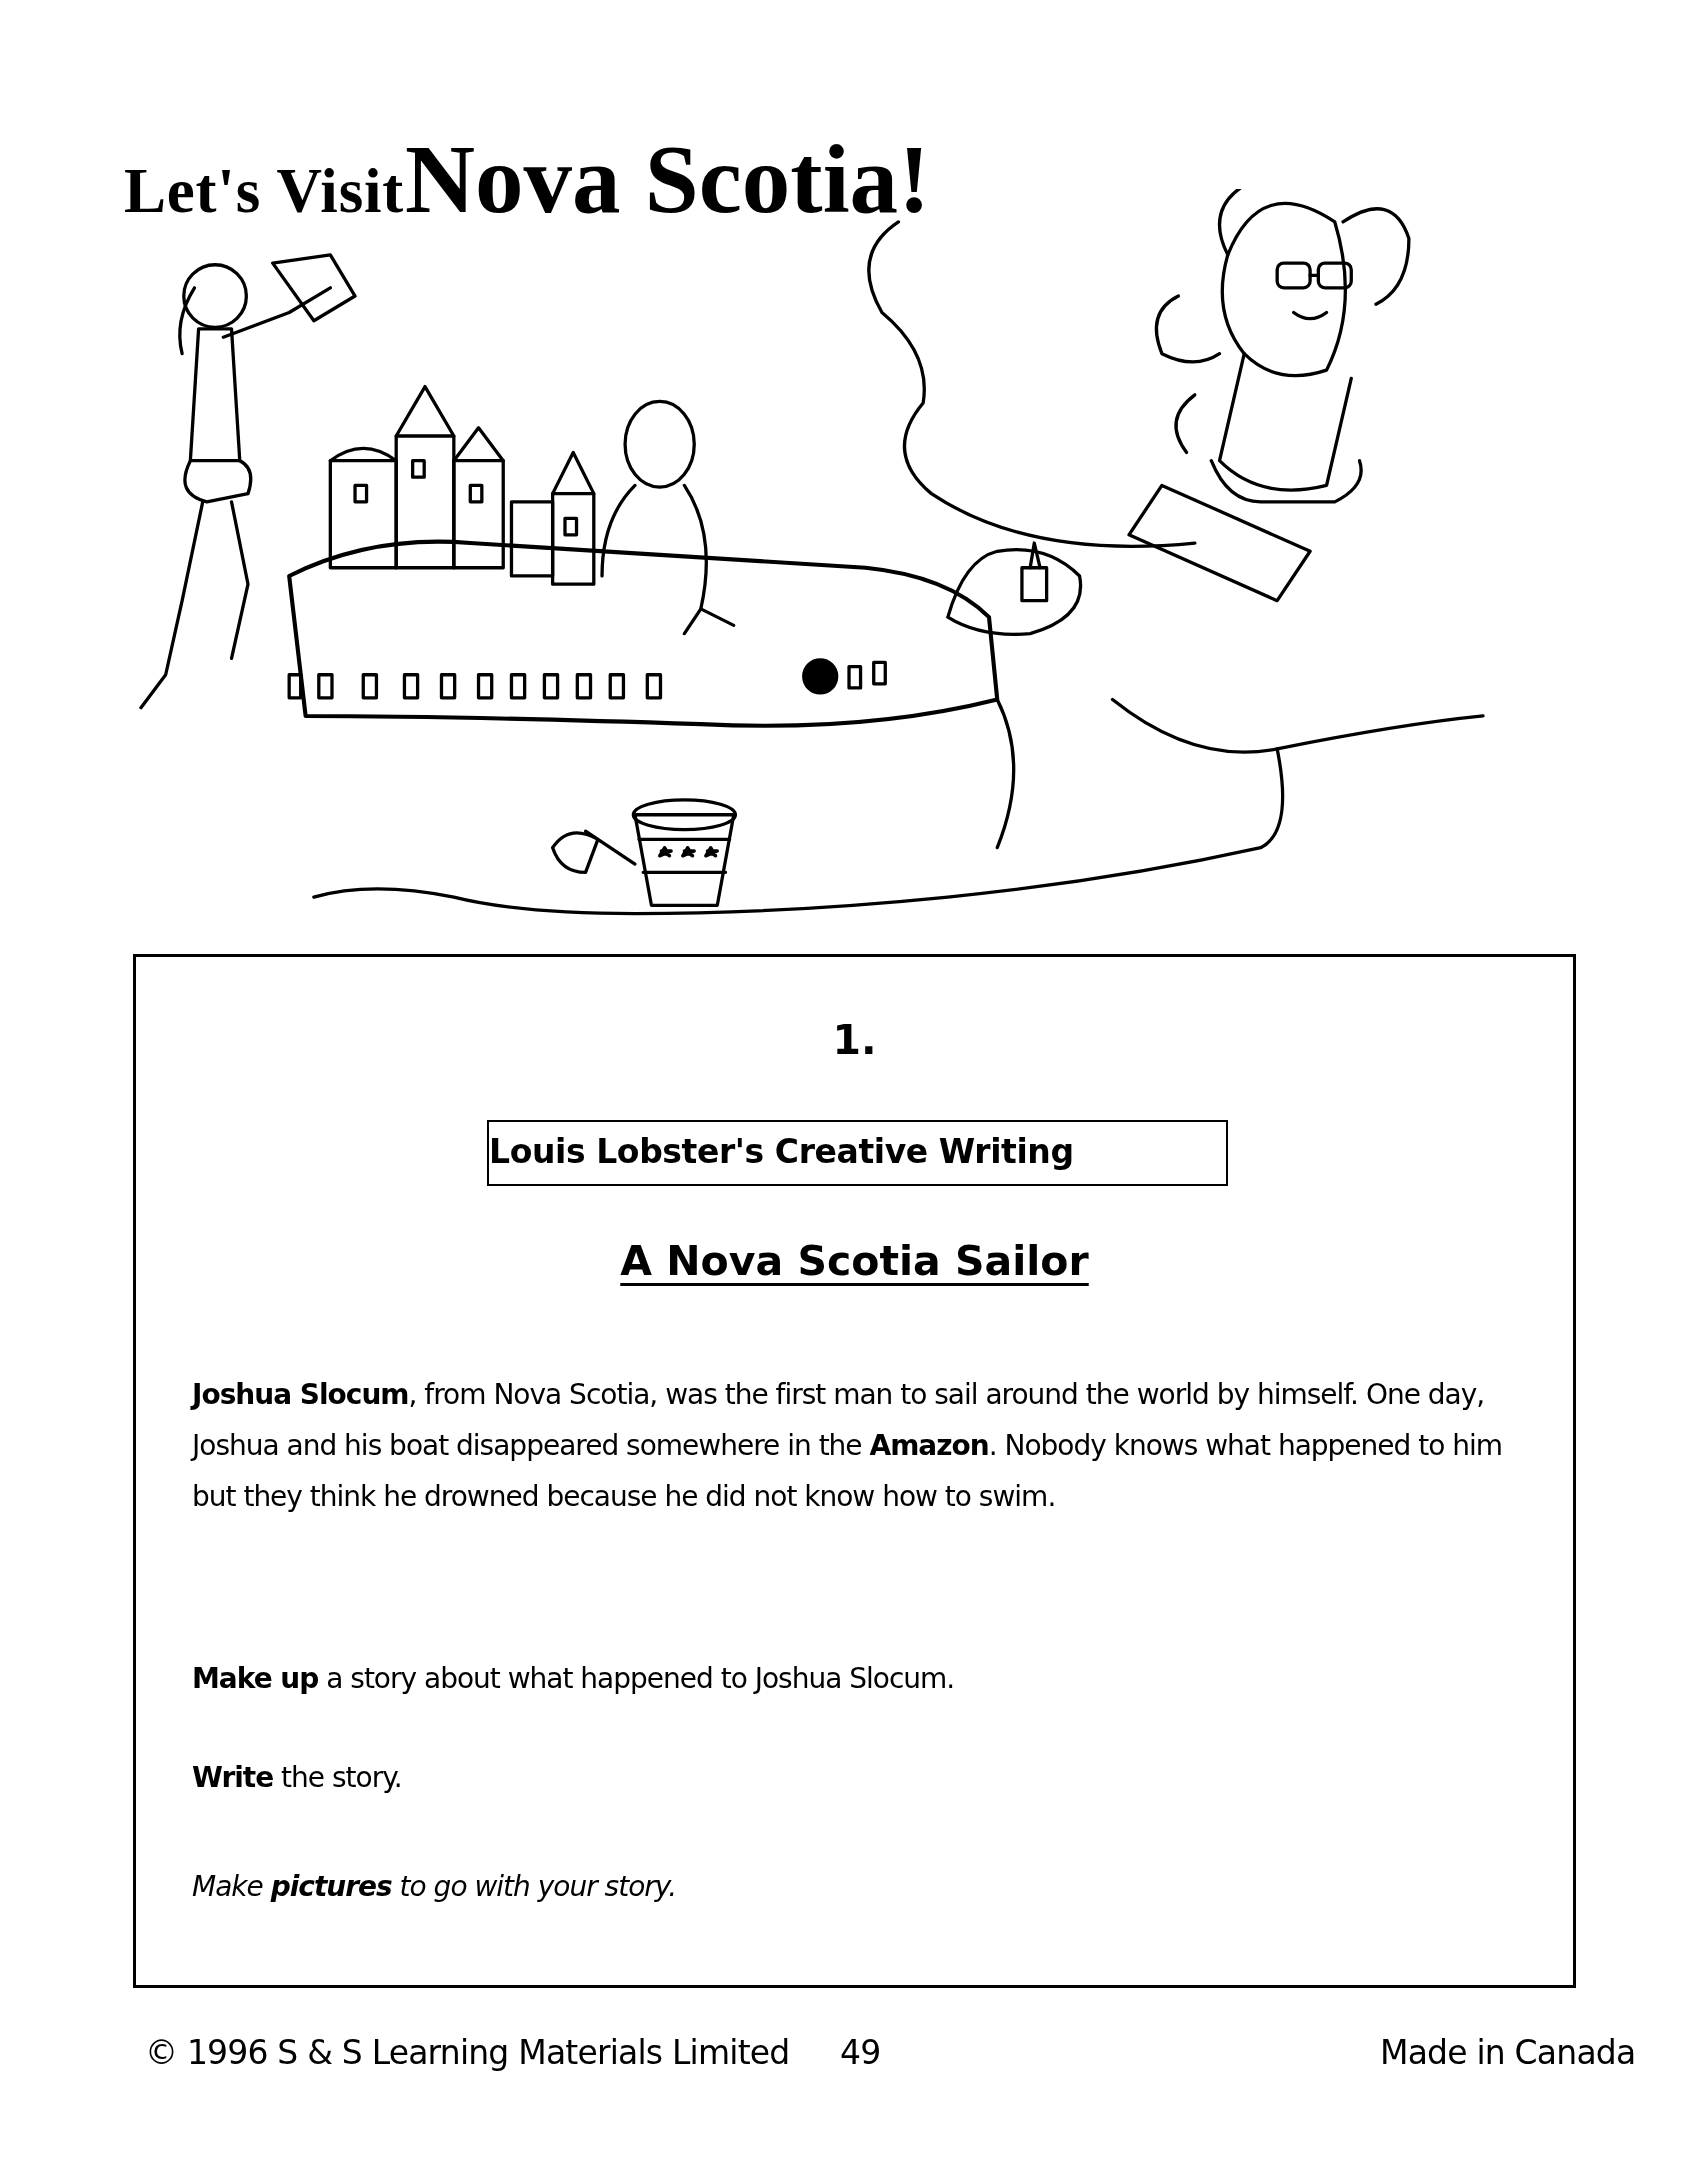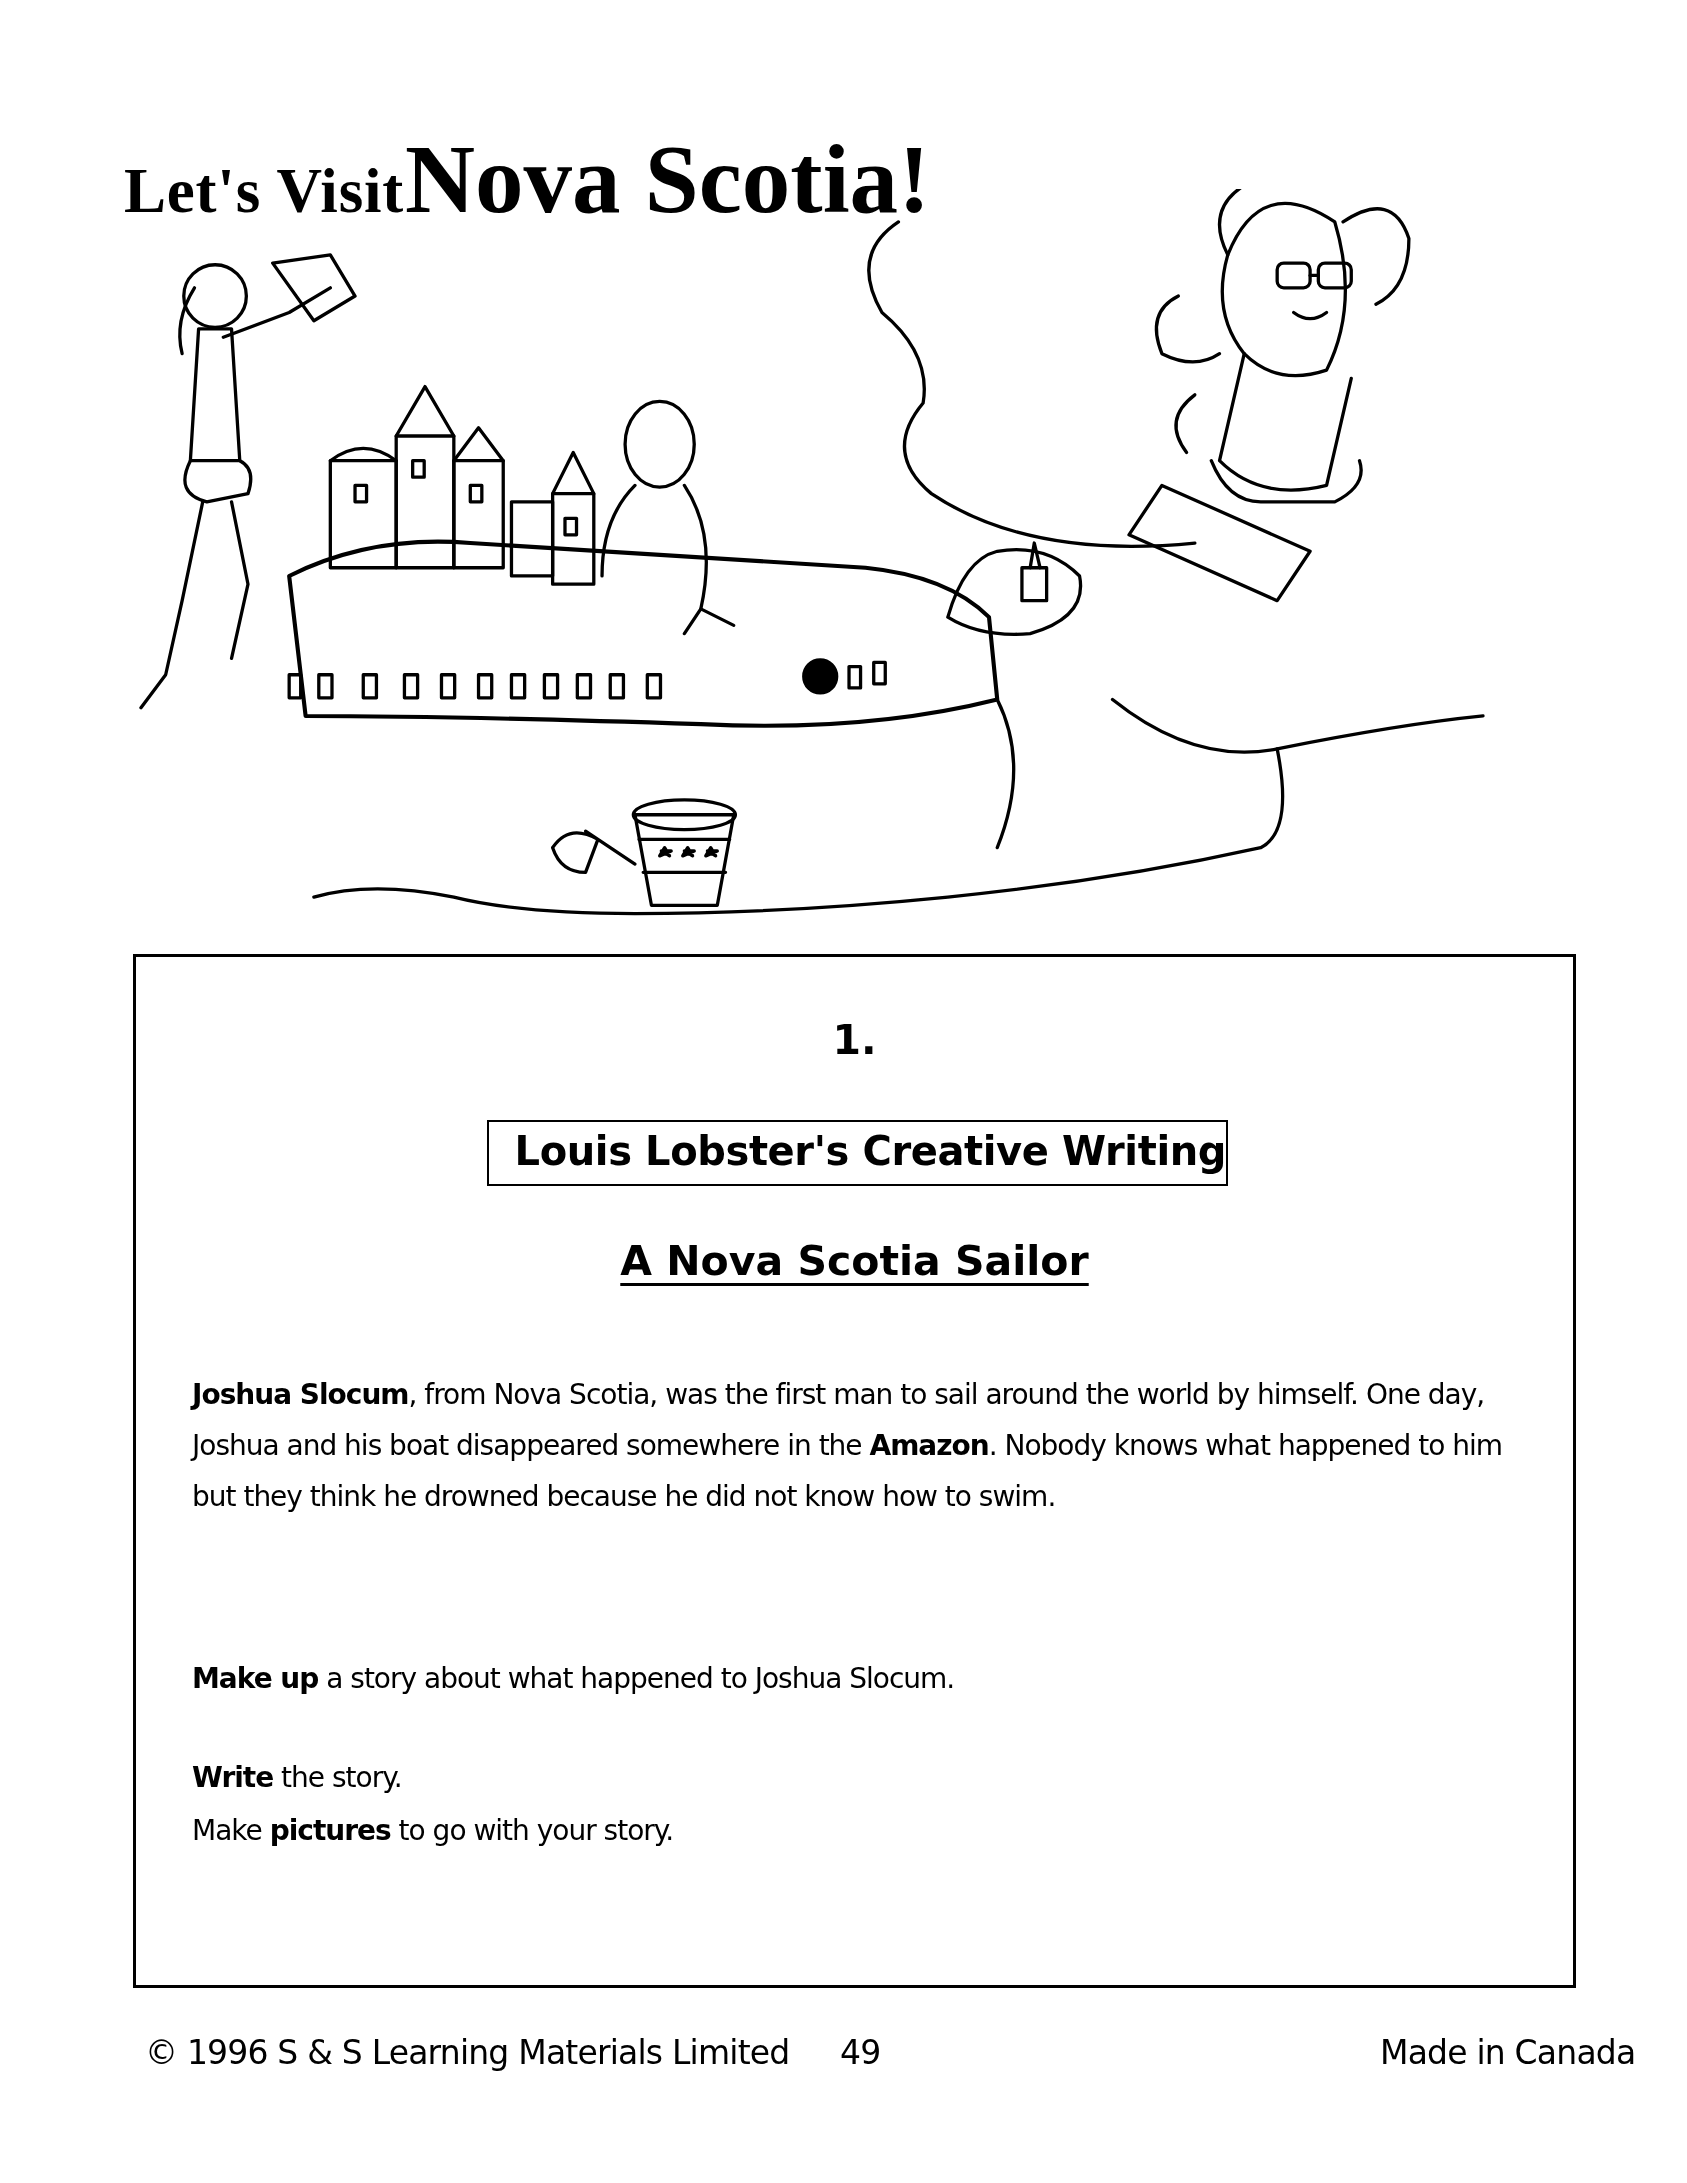--- a/index.html
+++ b/index.html
@@ -20,39 +20,39 @@
   .box {
     position: absolute; left: 133px; top: 954px; width: 1443px; height: 1034px;
     border: 3.3px solid #000; box-sizing: border-box;
   }
   .num {
     position: absolute; left: 0; right: 0; top: 59px; text-align: center;
     font-size: 41px; font-weight: bold; font-family: "DejaVu Sans", sans-serif;
   }
   .framed {
     position: absolute; left: 351px; top: 163px; width: 741px; height: 66px;
-    border: 2.5px solid #000; box-sizing: border-box; text-align: right;
-    font-size: 40px; font-weight: bold; line-height: 59px;
+    border: 2.5px solid #000; box-sizing: border-box; text-align: left;
+    font-size: 33px; font-weight: bold; line-height: 59px;
     font-family: "DejaVu Sans", sans-serif; letter-spacing: -0.4px;
   }
   .subtitle {
     position: absolute; left: 0; right: 0; top: 280px; text-align: center;
     font-size: 41px; font-weight: bold; font-family: "DejaVu Sans", sans-serif;
   }
   .subtitle span { text-decoration: underline; text-decoration-thickness: 3.3px; text-underline-offset: 8.2px; }
   .para {
     position: absolute; left: 56px; width: 1351px;
     font-size: 28px; line-height: 51px; font-family: "DejaVu Sans", sans-serif;
     letter-spacing: -1px; font-weight: normal;
   }
   .para b { font-weight: bold; }
   .p1 { top: 412px; }
   .p2 { top: 696px; }
   .p3 { top: 795px; }
-  .p4 { top: 848px; }
+  .p4 { top: 904px; font-style: italic; }
 
   .footer {
     position: absolute; top: 2033px; font-size: 33px; letter-spacing: -0.8px;
     font-family: "DejaVu Sans", sans-serif;
   }
   .f-left { left: 145px; }
   .f-center { left: 840px; }
   .f-right { left: 1380px; }
 </style>
 </head>

